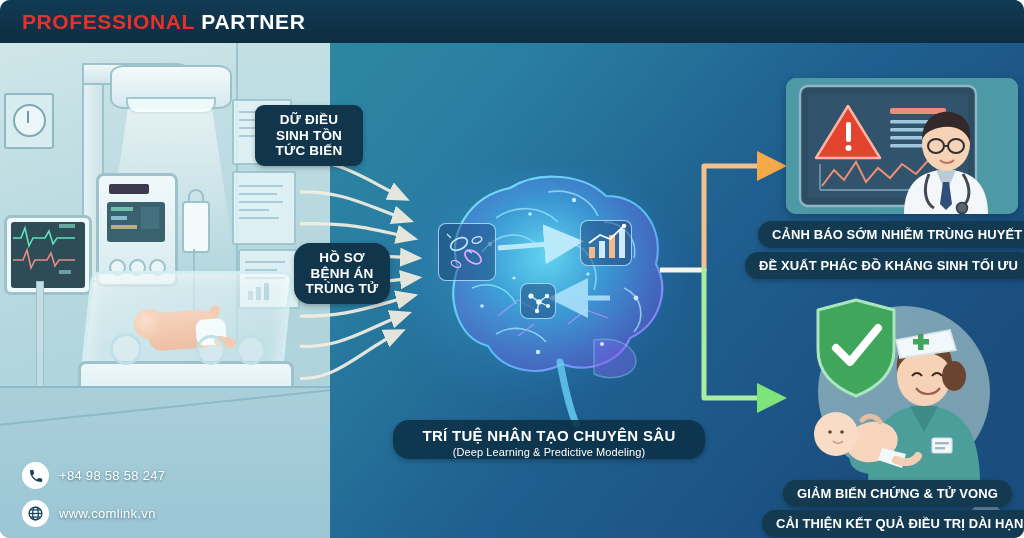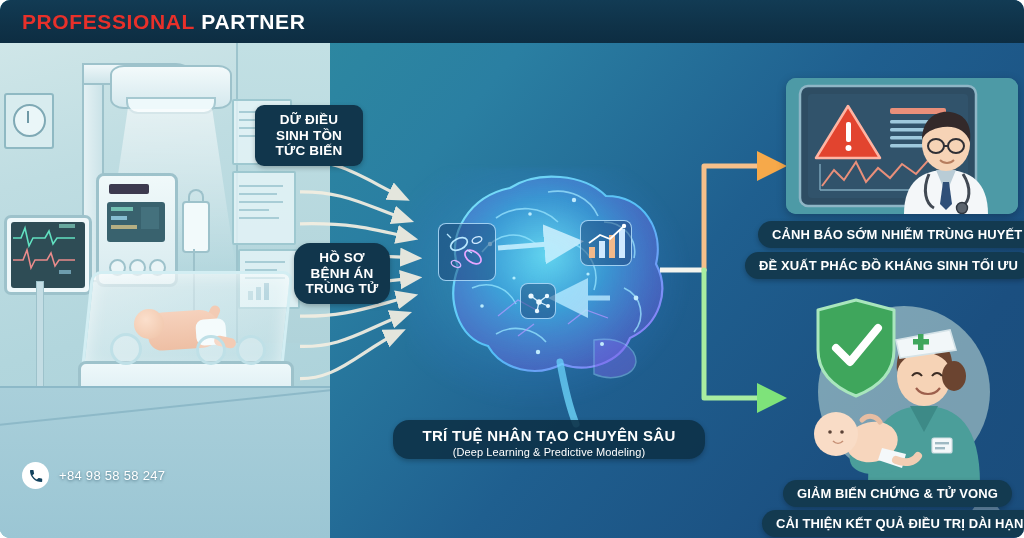--- a/index.html
+++ b/index.html
@@ -760,18 +760,30 @@
 
   <div class="contact-row" id="contact-phone">
     <span class="contact-icon">
       <svg width="16" height="16" viewBox="0 0 24 24" fill="#12425e">
         <path d="M6.6 10.8c1.4 2.8 3.8 5.1 6.6 6.6l2.2-2.2c.3-.3.7-.4 1.1-.2 1.2.4 2.5.6 3.8.6.6 0 1 .4 1 1V20c0 .6-.4 1-1 1C10.6 21 3 13.4 3 4c0-.6.4-1 1-1h3.5c.6 0 1 .4 1 1 0 1.3.2 2.6.6 3.8.1.4 0 .8-.2 1.1l-2.3 1.9z"></path>
       </svg>
     </span>
     <span class="contact-text">+84 98 58 58 247</span>
   </div>
 
+  <div class="contact-row" id="contact-web">
+    <span class="contact-icon">
+      <svg width="17" height="17" viewBox="0 0 24 24" fill="none" stroke="#12425e" stroke-width="1.8">
+        <circle cx="12" cy="12" r="9"></circle>
+        <ellipse cx="12" cy="12" rx="4" ry="9"></ellipse>
+        <line x1="3" y1="12" x2="21" y2="12"></line>
+        <line x1="4.5" y1="7" x2="19.5" y2="7"></line>
+        <line x1="4.5" y1="17" x2="19.5" y2="17"></line>
+      </svg>
+    </span>
+    <span class="contact-text">www.comlink.vn</span>
+  </div>
 
   <svg class="corner-watermark" viewBox="0 0 56 44">
     <path d="M28,4 L54,42 L2,42 Z" fill="#cfe3ea" opacity=".75"></path>
   </svg>
 
 </div>
 
 </body></html>

